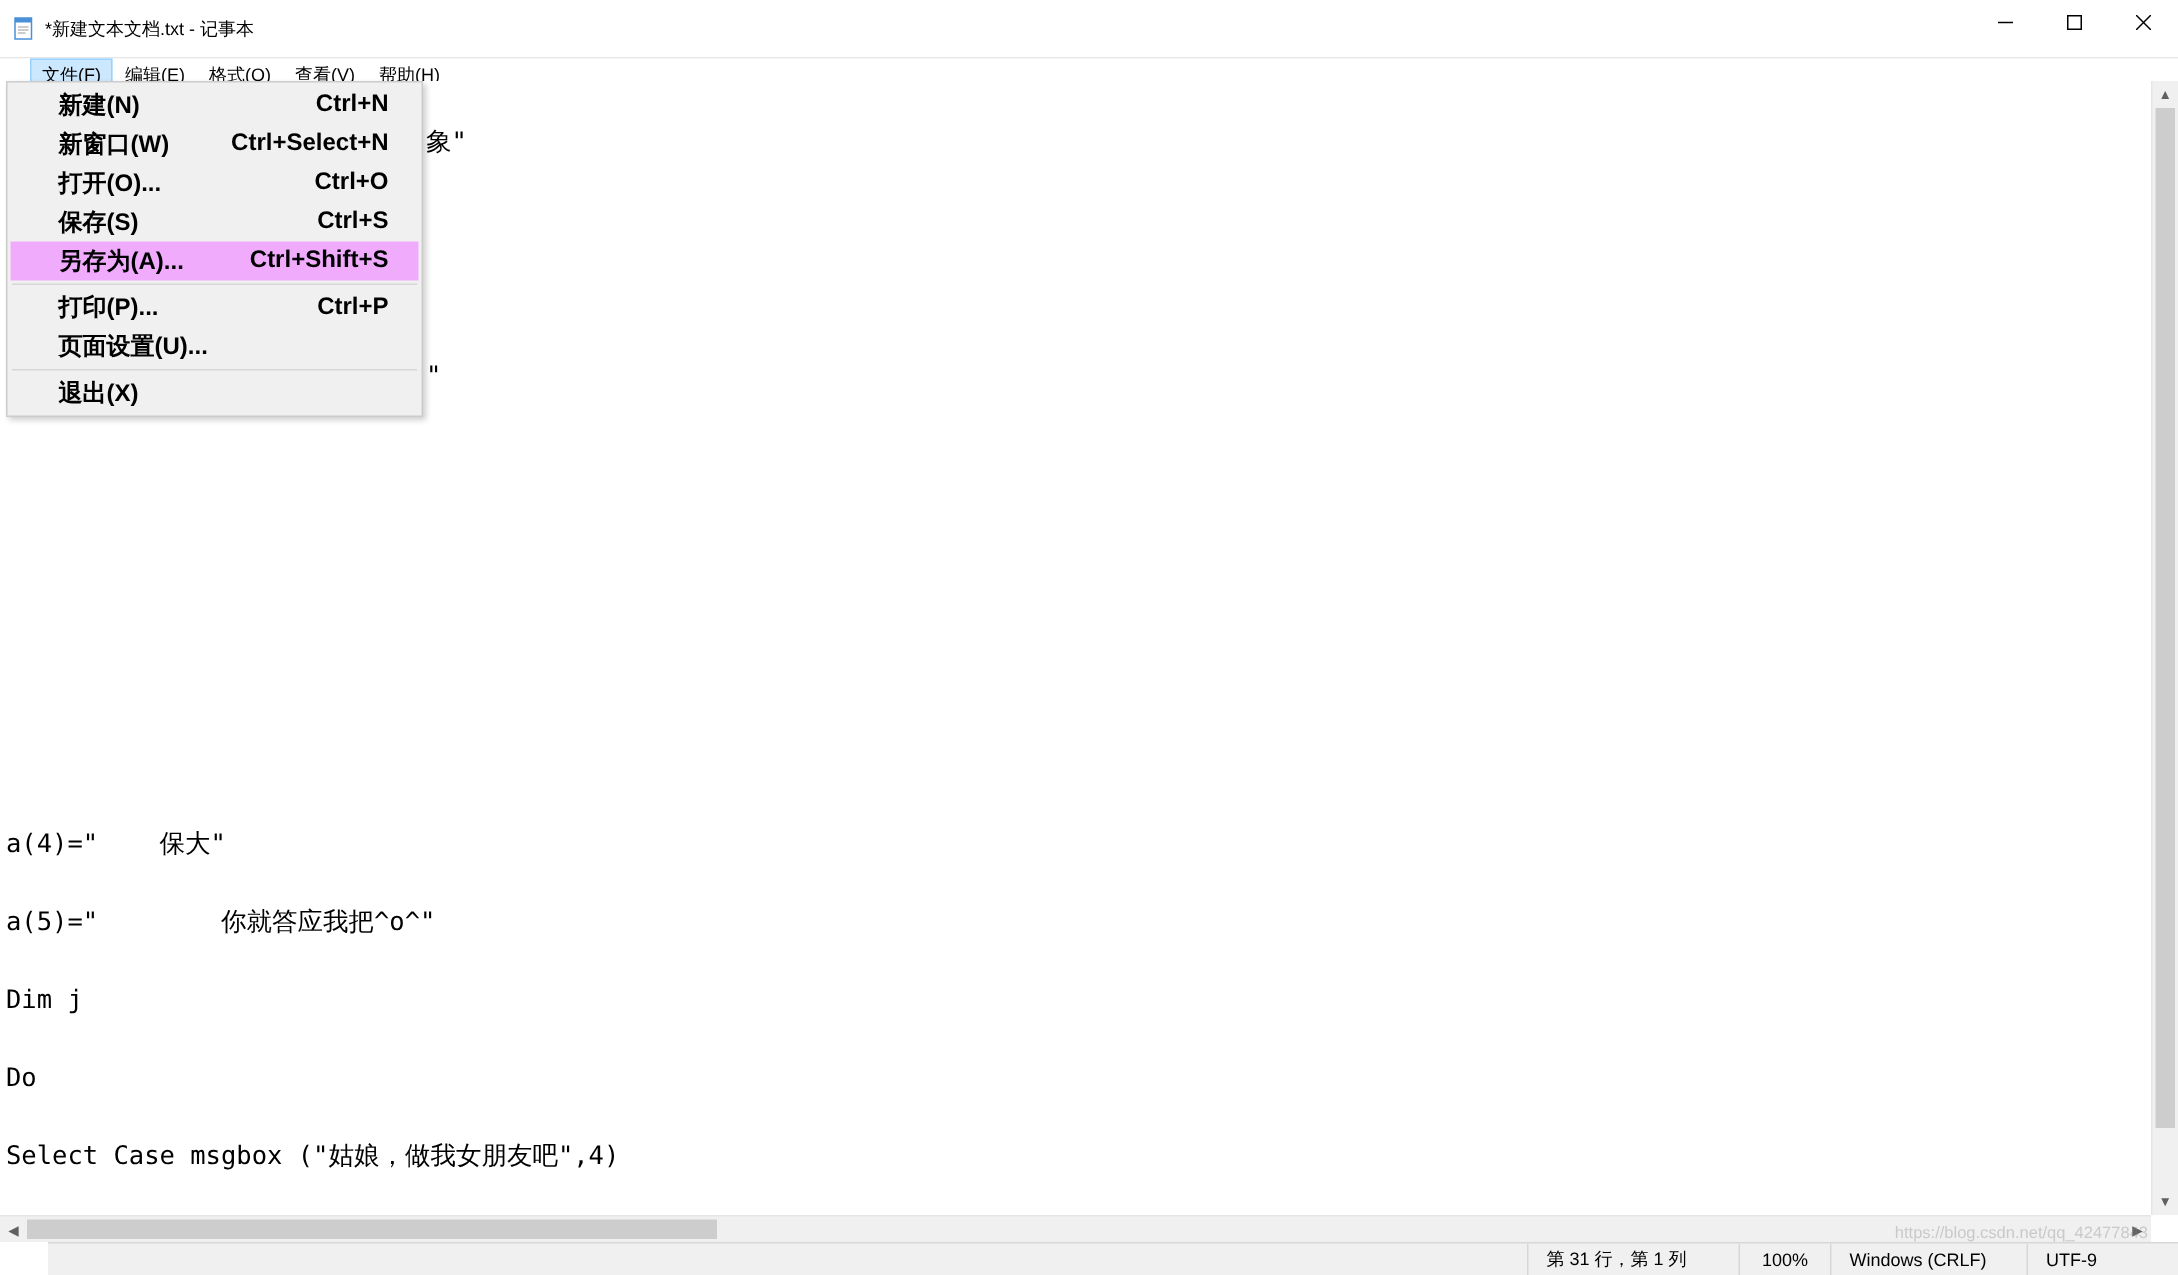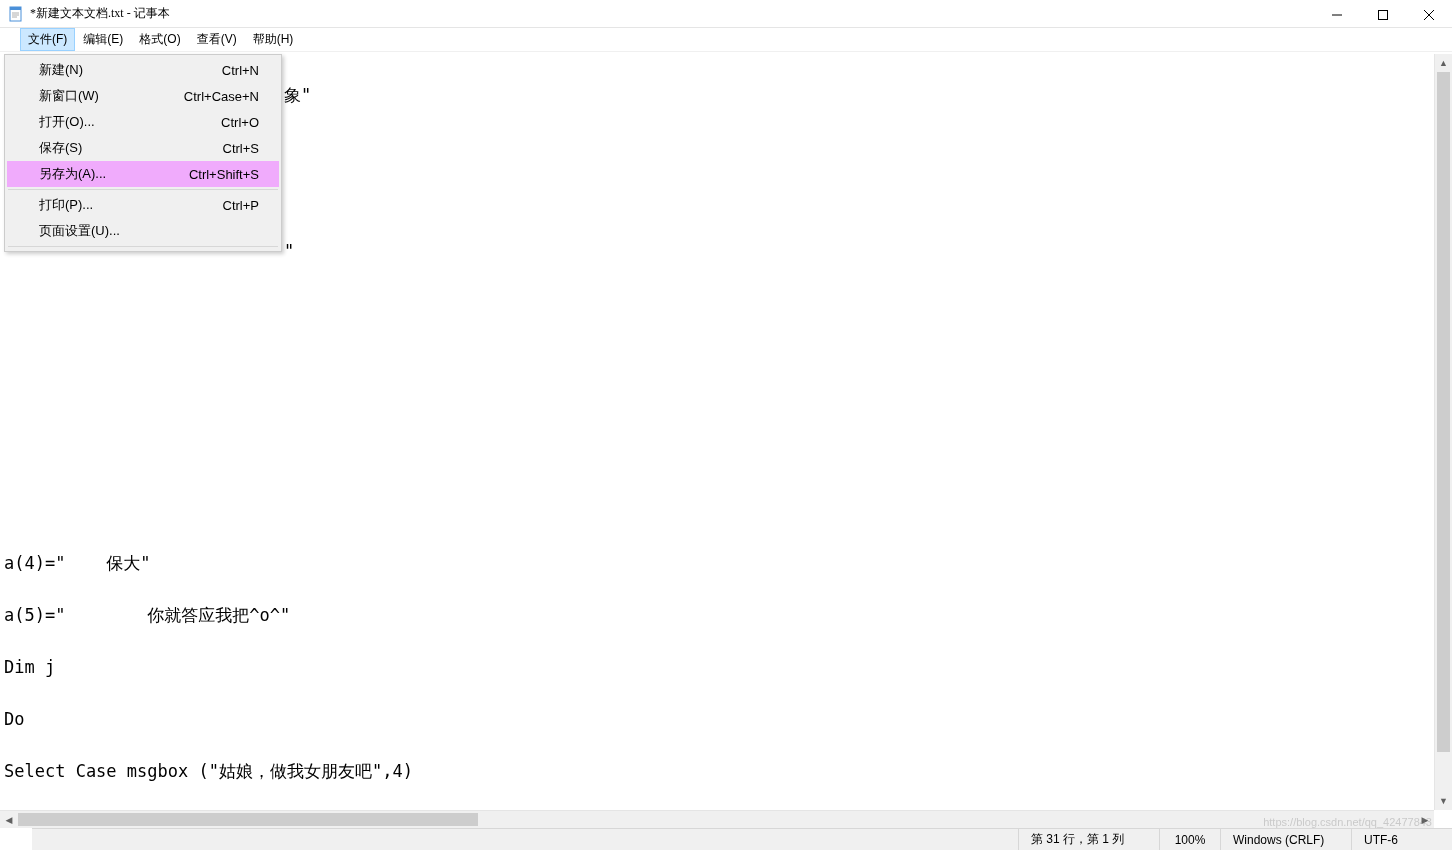--- a/index.html
+++ b/index.html
@@ -1,26 +1,26 @@
 <!DOCTYPE html>
 <html><head>
   <meta charset="utf-8">
   <style>
     * { margin: 0; padding: 0; box-sizing: border-box; }
     body { font-family: "Microsoft YaHei", "Segoe UI", Tahoma, sans-serif; font-size: 12px; background: #fff; overflow: hidden; width: 1452px; height: 850px; position: relative; }
-    .titlebar { height: 28px; display: flex; align-items: center; padding-left: 8px; background: #fff; border-bottom: 1px solid #e5e5e5; font-family: Liberation Serif, serif; }
+    .titlebar { height: 39px; display: flex; align-items: center; padding-left: 8px; background: #fff; border-bottom: 1px solid #e5e5e5; }
     .titlebar-icon { width: 16px; height: 16px; margin-right: 6px; display: inline-flex; align-items: center; justify-content: center; }
     .titlebar-text { font-size: 12px; color: #000; flex: 1; }
     .window-controls { display: flex; height: 100%; }
     .win-btn { width: 46px; height: 30px; display: flex; align-items: center; justify-content: center; cursor: pointer; }
     .menubar { height: 24px; display: flex; align-items: center; padding-left: 20px; background: #fff; border-bottom: 1px solid #f0f0f0; }
     .menu-item { padding: 3px 8px; font-size: 12px; cursor: pointer; }
     .menu-item.active { background: #cce8ff; border: 1px solid #99d1ff; padding: 2px 7px; }
     .dropdown { position: absolute; top: 54px; left: 4px; width: 278px; background: #f0f0f0; border: 1px solid #cccccc; box-shadow: 2px 2px 4px rgba(0,0,0,0.2); z-index: 100; padding: 2px; }
-    .dropdown-item { display: flex; justify-content: space-between; align-items: center; padding: 4px 20px 4px 32px; font-size: 13px; cursor: pointer; height: 26px; }
+    .dropdown-item { display: flex; justify-content: space-between; align-items: center; padding: 4px 20px 4px 32px; font-size: 16px; cursor: pointer; height: 26px; font-weight: bold; }
     .dropdown-item.highlighted { background: #f0abfc; }
     .dropdown-sep { height: 1px; background: #d7d7d7; margin: 2px 1px; }
     .dd-shortcut { color: #000; }
     .editor-area { position: absolute; top: 54px; left: 0; right: 18px; bottom: 40px; overflow: hidden; background: #fff; }
     .editor-content { padding: 2px 4px; font-size: 17px; line-height: 26px; font-family: "Microsoft YaHei", Consolas, monospace; white-space: pre; color: #000; }
     .scrollbar-v { position: absolute; top: 54px; right: 0; bottom: 40px; width: 18px; background: #f0f0f0; border-left: 1px solid #e5e5e5; }
     .scrollbar-v-btn { height: 18px; width: 100%; display: flex; align-items: center; justify-content: center; font-size: 9px; color: #606060; cursor: pointer; }
     .scrollbar-v-thumb { position: absolute; left: 2px; right: 2px; top: 18px; height: 680px; background: #cdcdcd; }
     .scrollbar-h { position: absolute; bottom: 22px; left: 0; right: 18px; height: 18px; background: #f0f0f0; border-top: 1px solid #e5e5e5; }
     .scrollbar-h-btn { width: 18px; height: 100%; display: inline-flex; align-items: center; justify-content: center; font-size: 9px; color: #606060; cursor: pointer; }
@@ -106,21 +106,21 @@
   </div>
 </div>
 
 <div class="dropdown">
   <div class="dropdown-item">
       <span>新建(N)</span>
       <span class="dd-shortcut">Ctrl+N</span>
     </div>
   <div class="dropdown-item">
       <span>新窗口(W)</span>
-      <span class="dd-shortcut">Ctrl+Case+N</span>
+      <span class="dd-shortcut">Ctrl+Select+N</span>
     </div>
   <div class="dropdown-item">
       <span>打开(O)...</span>
       <span class="dd-shortcut">Ctrl+O</span>
     </div>
   <div class="dropdown-item">
       <span>保存(S)</span>
       <span class="dd-shortcut">Ctrl+S</span>
     </div>
   <div class="dropdown-item highlighted">
@@ -130,20 +130,24 @@
   <div class="dropdown-sep"></div>
   <div class="dropdown-item">
       <span>打印(P)...</span>
       <span class="dd-shortcut">Ctrl+P</span>
     </div>
   <div class="dropdown-item">
       <span>页面设置(U)...</span>
       <span class="dd-shortcut"></span>
     </div>
   <div class="dropdown-sep"></div>
+  <div class="dropdown-item">
+      <span>退出(X)</span>
+      <span class="dd-shortcut"></span>
+    </div>
 </div>
 
 <div class="scrollbar-v">
   <div class="scrollbar-v-btn">▲</div>
   <div class="scrollbar-v-thumb"></div>
   <div class="scrollbar-v-btn" style="position:absolute;bottom:0">▼</div>
 </div>
 
 <div class="scrollbar-h">
   <div class="scrollbar-h-btn">◀</div>
@@ -155,14 +159,14 @@
 
 <div class="statusbar">
   <div class="status-spacer"></div>
   <div class="status-sep"></div>
   <div class="status-cell" style="width:140px">第 31 行，第 1 列</div>
   <div class="status-sep"></div>
   <div class="status-cell" style="width:60px;justify-content:center">100%</div>
   <div class="status-sep"></div>
   <div class="status-cell" style="width:130px">Windows (CRLF)</div>
   <div class="status-sep"></div>
-  <div class="status-cell" style="width:100px">UTF-6</div>
+  <div class="status-cell" style="width:100px">UTF-9</div>
 </div>
 
 </body></html>

